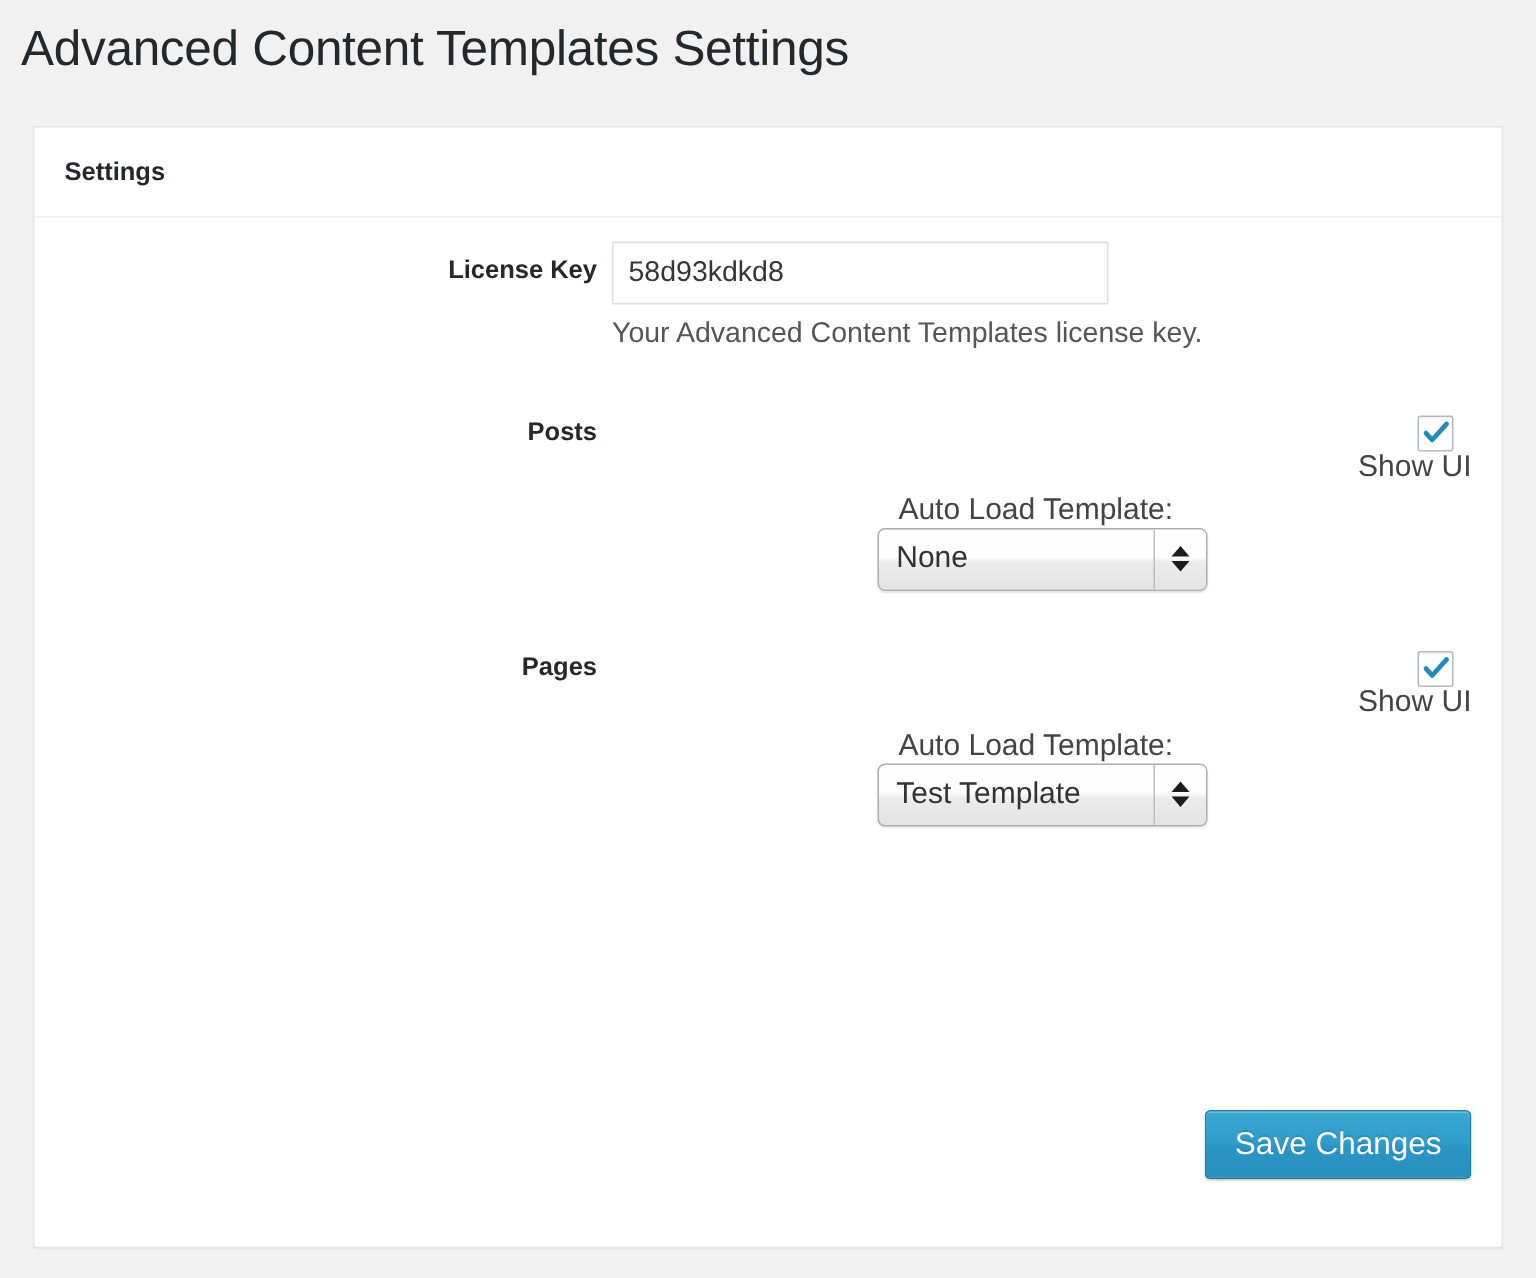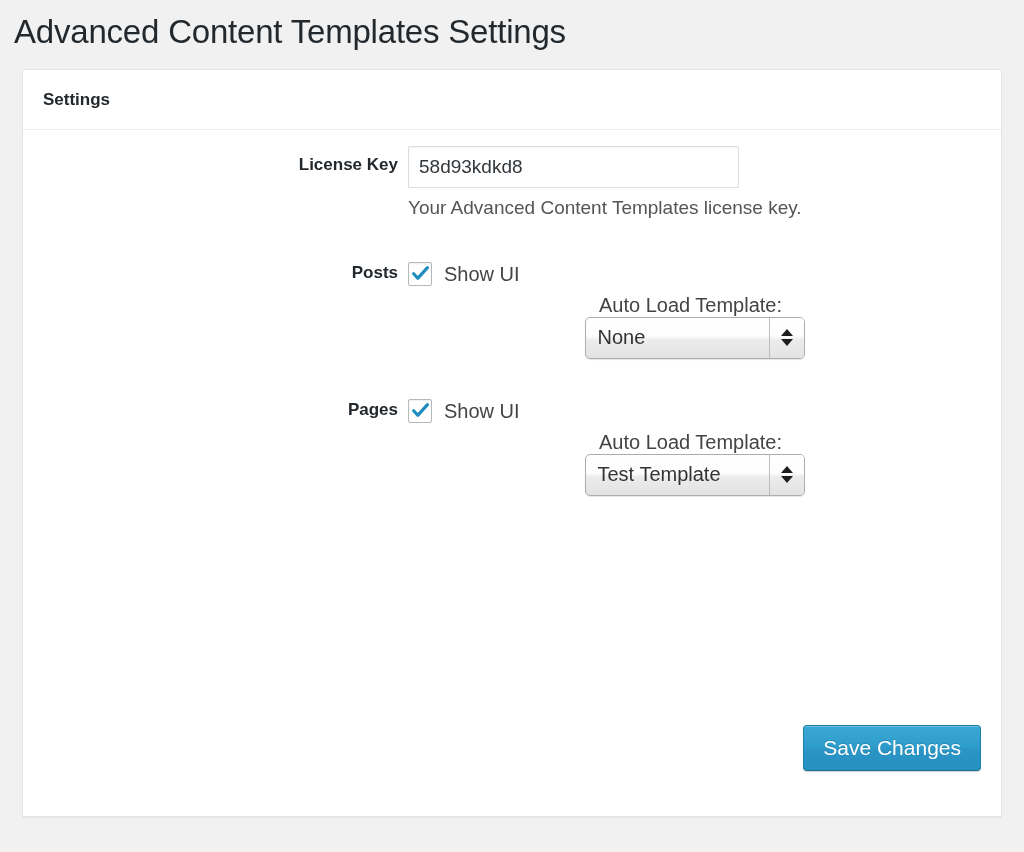--- a/index.html
+++ b/index.html
@@ -22,21 +22,21 @@
     color: #23282d;
     margin: 0;
     padding: 12px 0 0 14px;
     line-height: 1.2;
     letter-spacing: -0.2px;
   }
 
   .panel {
     position: absolute;
     left: 22px;
-    top: 69px;
+    top: 84px;
     width: 980px;
     height: 748px;
     background: #ffffff;
     border: 1px solid #e5e5e5;
     box-sizing: border-box;
     box-shadow: 0 1px 1px rgba(0,0,0,0.04);
   }
 
   .panel-header {
     height: 60px;
@@ -97,22 +97,23 @@
   .field-description {
     font-size: 19px;
     color: #555;
     line-height: 1.42;
     margin: 7px 0 0 0;
     max-width: 500px;
   }
 
   .check-line {
     display: flex;
-    align-items: center;
+    align-items: flex-end;
     margin-bottom: 6px;
+    flex-direction: column;
   }
   .checkbox {
     width: 24px;
     height: 24px;
     min-width: 24px;
     border: 1px solid #b4b9be;
     background: #fff;
     border-radius: 2px;
     box-sizing: border-box;
     position: relative;

